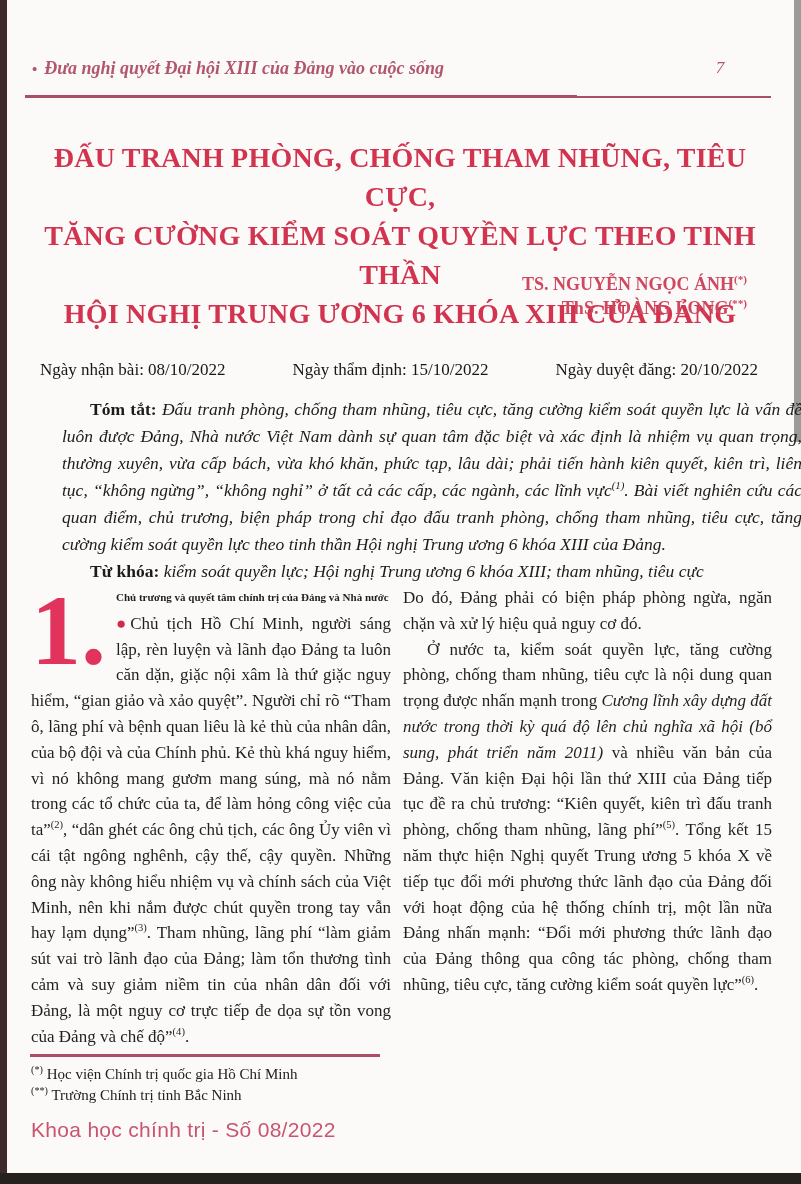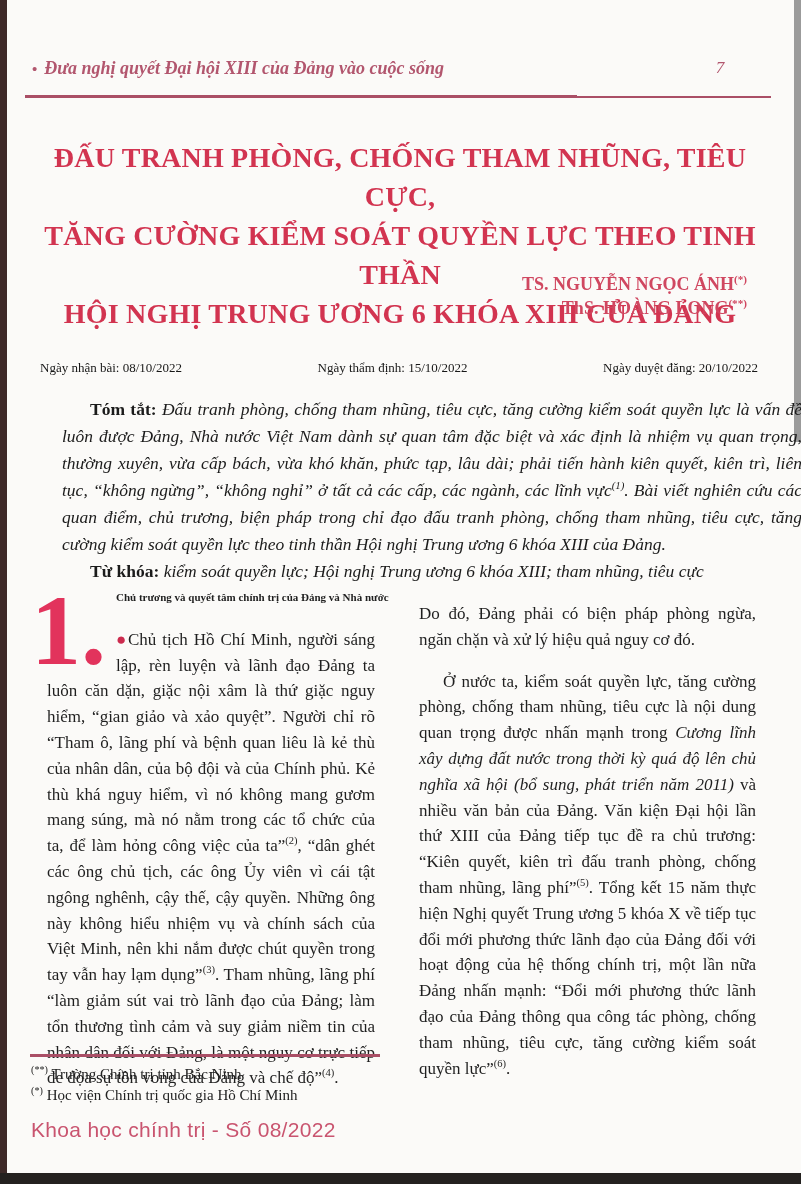--- a/index.html
+++ b/index.html
@@ -24,34 +24,34 @@
   .rule-main{position:absolute;left:25px;top:95px;width:552px;height:3px;background:var(--rule);}
   .rule-tail{position:absolute;left:577px;top:96px;width:194px;height:2px;background:var(--rule);}
 
   .title{position:absolute;left:40px;top:138px;width:720px;text-align:center;
     color:var(--title_red);font-weight:bold;font-size:28px;line-height:39px;letter-spacing:0.2px;}
   .authors{position:absolute;right:54px;top:272px;text-align:right;color:var(--author_red);
     font-weight:bold;font-size:18px;line-height:24px;}
   .authors sup{font-size:62%;}
 
   .dates{position:absolute;left:40px;top:360px;width:718px;display:flex;justify-content:space-between;
-    font-size:13px;color:#171717;gap:19px;}
+    font-size:17px;color:#171717;gap:19px;}
 
   .abstract{position:absolute;left:30px;top:396px;width:740px;color:#1b1b1b;
     font-size:17.5px;line-height:27px;text-align:justify;margin-left:32px;}
   .abstract p{text-indent:28px;}
   sup{font-size:62%;line-height:0;vertical-align:super;}
 
   .col{position:absolute;top:585px;font-size:17px;line-height:25.8px;color:var(--body);text-align:justify;}
   .col-left{left:31px;width:360px;}
   .col-right{left:403px;width:369px;}
   .dropcap{float:left;color:var(--dropcap);font-weight:bold;font-size:100px;line-height:80px;
     margin:6px 10px 0 0;}
   .sec-head{font-weight:bold;font-size:11px;}
-  .body-p{margin:16px;}
+  .body-p{margin:0;}
   .body-p.indent{text-indent:24px;}
 
   .footnote-rule{position:absolute;left:30px;top:1054px;width:350px;height:2.5px;background:var(--rule);}
   .footnotes{position:absolute;left:31px;top:1064px;width:360px;font-size:15px;line-height:21px;color:#222;}
   .footnotes sup{font-size:68%;}
 
   .journal-footer{position:absolute;left:31px;top:1118px;color:var(--footer_pink);
     font-family:"Liberation Sans",sans-serif;font-size:21px;font-weight:400;letter-spacing:0.3px;}
 </style>
 </head>
@@ -99,19 +99,19 @@
     <p class="body-p"><span style="color: rgb(204, 43, 78);">●</span><span>Chủ tịch Hồ Chí Minh, người sáng lập, rèn luyện và lãnh đạo Đảng ta luôn căn dặn, giặc nội xâm là thứ giặc nguy hiểm, “gian giảo và xảo quyệt”. Người chỉ rõ “Tham ô, lãng phí và bệnh quan liêu là kẻ thù của nhân dân, của bộ đội và của Chính phủ. Kẻ thù khá nguy hiểm, vì nó không mang gươm mang súng, mà nó nằm trong các tổ chức của ta, để làm hỏng công việc của ta”</span><sup>(2)</sup><span>, “dân ghét các ông chủ tịch, các ông Ủy viên vì cái tật ngông nghênh, cậy thế, cậy quyền. Những ông này không hiểu nhiệm vụ và chính sách của Việt Minh, nên khi nắm được chút quyền trong tay vẫn hay lạm dụng”</span><sup>(3)</sup><span>. Tham nhũng, lãng phí “làm giảm sút vai trò lãnh đạo của Đảng; làm tổn thương tình cảm và suy giảm niềm tin của nhân dân đối với Đảng, là một nguy cơ trực tiếp đe dọa sự tồn vong của Đảng và chế độ”</span><sup>(4)</sup><span>.</span></p>
   </div>
 
   <div class="col col-right">
     <p class="body-p"><span>Do đó, Đảng phải có biện pháp phòng ngừa, ngăn chặn và xử lý hiệu quả nguy cơ đó.</span></p>
     <p class="body-p indent"><span>Ở nước ta, kiểm soát quyền lực, tăng cường phòng, chống tham nhũng, tiêu cực là nội dung quan trọng được nhấn mạnh trong </span><span style="font-style: italic;">Cương lĩnh xây dựng đất nước trong thời kỳ quá độ lên chủ nghĩa xã hội (bổ sung, phát triển năm 2011)</span><span> và nhiều văn bản của Đảng. Văn kiện Đại hội lần thứ XIII của Đảng tiếp tục đề ra chủ trương: “Kiên quyết, kiên trì đấu tranh phòng, chống tham nhũng, lãng phí”</span><sup>(5)</sup><span>. Tổng kết 15 năm thực hiện Nghị quyết Trung ương 5 khóa X về tiếp tục đổi mới phương thức lãnh đạo của Đảng đối với hoạt động của hệ thống chính trị, một lần nữa Đảng nhấn mạnh: “Đổi mới phương thức lãnh đạo của Đảng thông qua công tác phòng, chống tham nhũng, tiêu cực, tăng cường kiểm soát quyền lực”</span><sup>(6)</sup><span>.</span></p>
   </div>
 
   <div class="footnote-rule"></div>
   <div class="footnotes">
+    <div><sup>(*)</sup><span> Học viện Chính trị quốc gia Hồ Chí Minh</span></div>
     <div><sup>(**)</sup><span> Trường Chính trị tỉnh Bắc Ninh</span></div>
-    <div><sup>(*)</sup><span> Học viện Chính trị quốc gia Hồ Chí Minh</span></div>
   </div>
 
   <div class="journal-footer">Khoa học chính trị - Số 08/2022</div>
 
 </div>
 
 </body></html>

